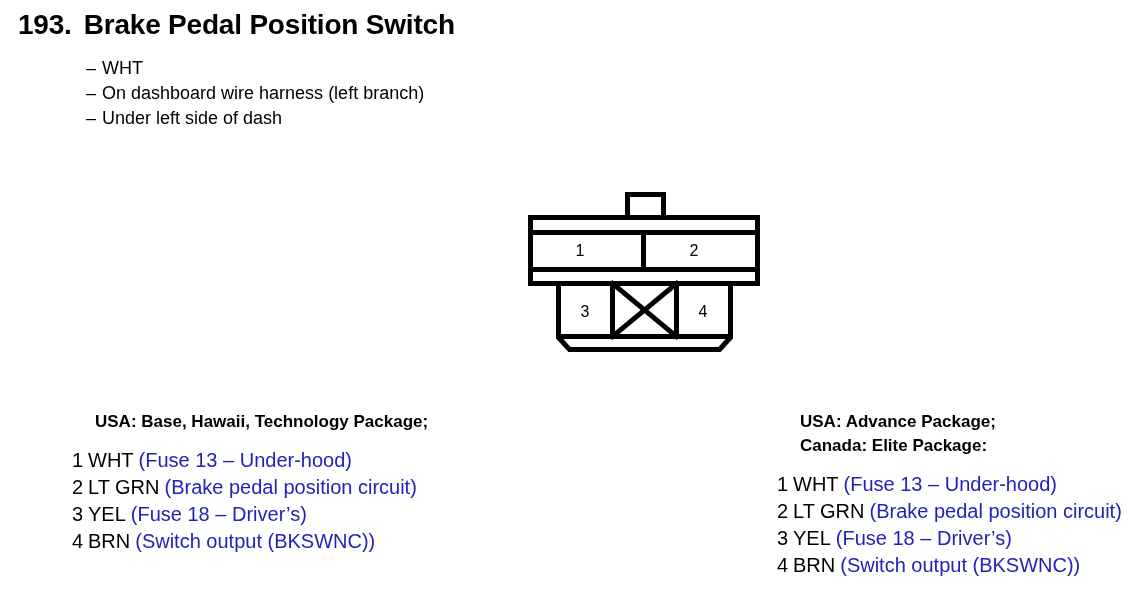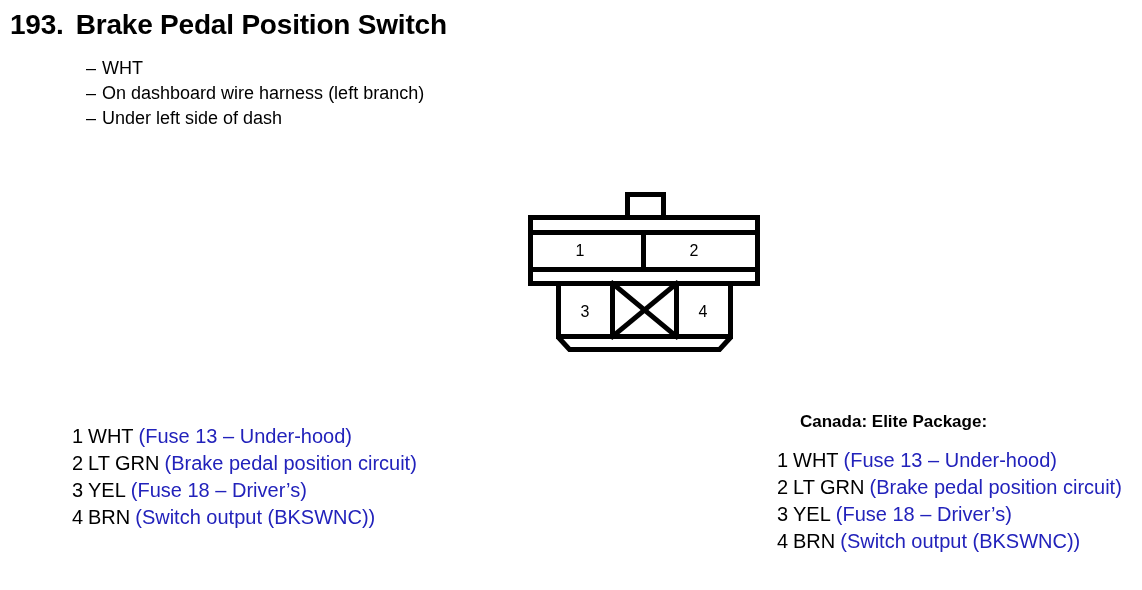--- a/index.html
+++ b/index.html
@@ -17,21 +17,21 @@
     position: relative;
     width: 1142px;
     height: 590px;
     overflow: hidden;
     background: #ffffff;
   }
 
   
   .page-title {
     position: absolute;
-    left: 10px;
+    left: 18px;
     top: 8px;
     font-size: 28px;
     font-weight: bold;
     letter-spacing: -0.2px;
     white-space: nowrap;
     line-height: 34px;
   }
   .title-num { margin-right: 12px; }
 
   .sub-list {
@@ -143,39 +143,41 @@
         <text x="75" y="76">1</text>
         <text x="189" y="76">2</text>
         <text x="80" y="137">3</text>
         <text x="198" y="137">4</text>
       </g>
     </svg>
   </div>
 
   <div class="legend-col left">
     <div class="legend-heading">
+      <span class="legend-heading-line">USA: Base, Hawaii, Technology Package;</span>
     </div>
     <div class="pin-list">
       <div class="pin-row">
         <span class="pin-num">1</span><span class="pin-wire">WHT</span><span class="pin-desc">(Fuse 13 – Under-hood)</span>
       </div>
       <div class="pin-row">
         <span class="pin-num">2</span><span class="pin-wire">LT GRN</span><span class="pin-desc">(Brake pedal position circuit)</span>
       </div>
       <div class="pin-row">
         <span class="pin-num">3</span><span class="pin-wire">YEL</span><span class="pin-desc">(Fuse 18 – Driver’s)</span>
       </div>
       <div class="pin-row">
         <span class="pin-num">4</span><span class="pin-wire">BRN</span><span class="pin-desc">(Switch output (BKSWNC))</span>
       </div>
     </div>
   </div>
 
   <div class="legend-col right">
     <div class="legend-heading">
+      <span class="legend-heading-line">USA: Advance Package;</span>
       <span class="legend-heading-line">Canada: Elite Package:</span>
     </div>
     <div class="pin-list">
       <div class="pin-row">
         <span class="pin-num">1</span><span class="pin-wire">WHT</span><span class="pin-desc">(Fuse 13 – Under-hood)</span>
       </div>
       <div class="pin-row">
         <span class="pin-num">2</span><span class="pin-wire">LT GRN</span><span class="pin-desc">(Brake pedal position circuit)</span>
       </div>
       <div class="pin-row">

